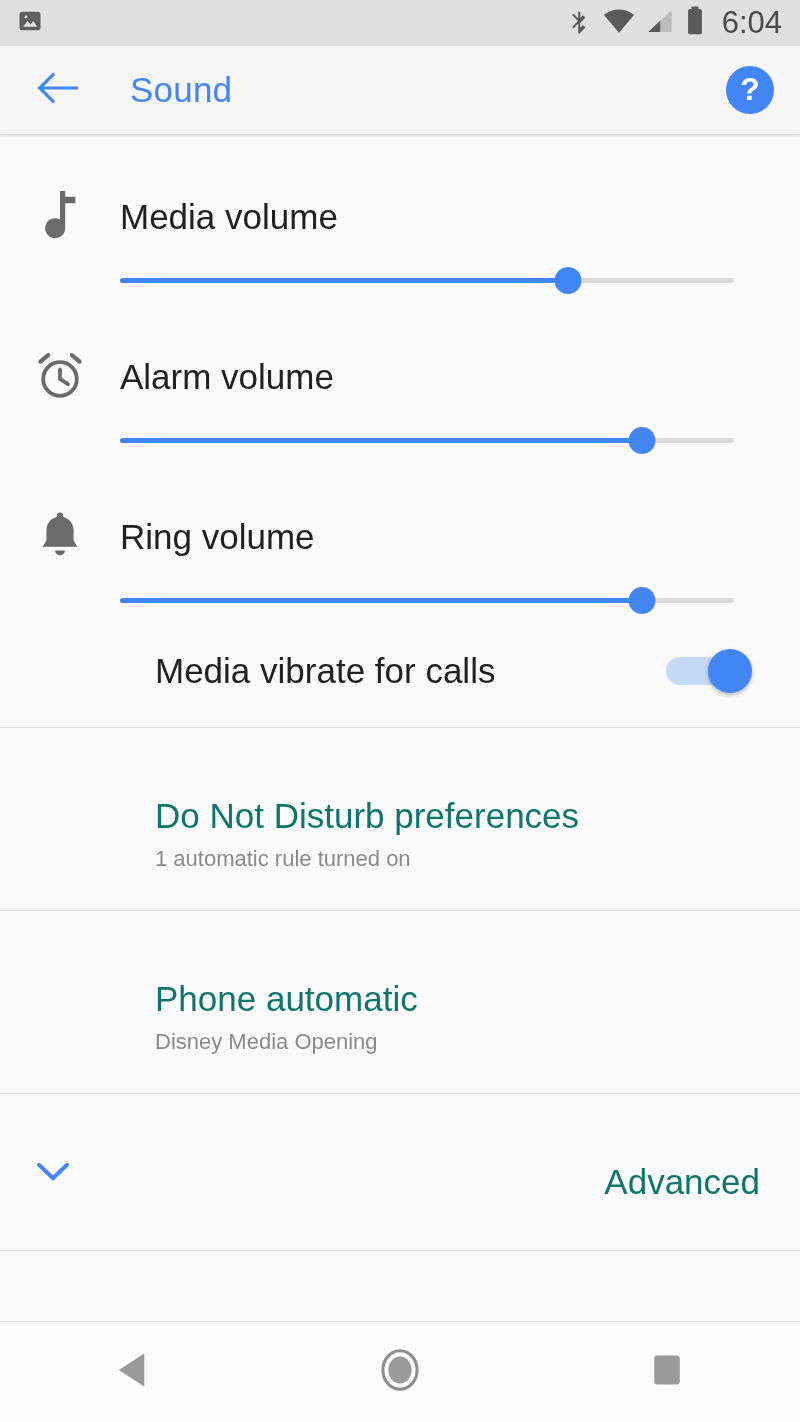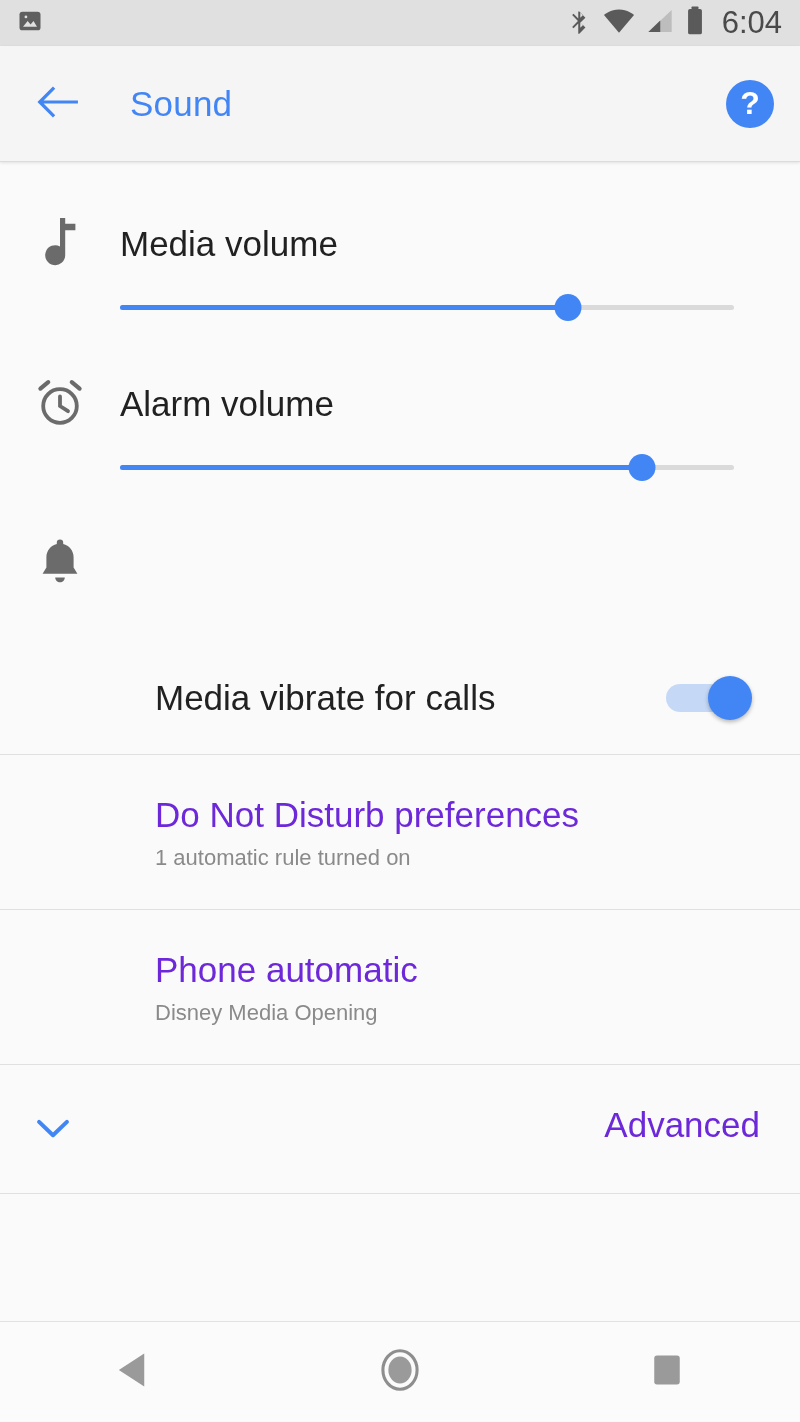--- a/index.html
+++ b/index.html
@@ -30,21 +30,21 @@
   .sb-left { display: flex; align-items: center; gap: 10px; }
   .sb-right { margin-left: auto; display: flex; align-items: center; gap: 11px; }
   .sb-time {
     font-size: 31px; color: #4a4a4a; letter-spacing: 0px;
     margin-left: 6px; font-weight: 400;
   }
   .sb-icon { display: block; }
 
   
   .toolbar {
-    height: 116px;
+    height: 89px;
     background: #f5f5f5;
     display: flex; align-items: center;
     padding: 0 26px 0 30px;
     box-sizing: border-box;
     flex: 0 0 auto;
     border-bottom: 1px solid #dcdcdc;
     box-shadow: 0 1px 3px rgba(0,0,0,0.10);
     position: relative; z-index: 5;
   }
   .back-btn {
@@ -158,22 +158,22 @@
   .pref-row {
     padding: 40px 40px 38px 155px;
     box-sizing: border-box;
     cursor: pointer;
   }
   .pref-row.with-chevron {
     position: relative;
     text-align: right;
   }
   .pref-title {
-    font-size: 35px; color: #6d28d9; font-weight: 400;
-    margin-bottom: 10px; letter-spacing: 0px;
+    font-size: 35px; color: #0f766e; font-weight: 400;
+    margin-bottom: 10px; letter-spacing: 0px; margin-top: 28px;
   }
   .pref-sub {
     font-size: 22px; color: #8a8a8a; font-weight: 400;
     letter-spacing: 0px;
     white-space: nowrap; overflow: hidden;
   }
   .chevron {
     position: absolute;
     left: 33px; top: 50%;
     transform: translateY(-50%);
@@ -289,20 +289,28 @@
       </div>
     </div>
 
     <div class="volume-row">
       <div class="row-icon">
         <svg width="44" height="50" viewBox="0 0 22 25">
           <path d="M11 1.2a1.6 1.6 0 0 1 1.6 1.6v.7c3 .7 5.2 3.4 5.2 6.6v5.1l1.9 3.2H2.3l1.9-3.2v-5.1c0-3.2 2.2-5.9 5.2-6.6v-.7A1.6 1.6 0 0 1 11 1.2z" fill="#6b6b6b"></path>
           <path d="M8.6 20.2h4.8c0 1.3-1.1 2.4-2.4 2.4s-2.4-1.1-2.4-2.4z" fill="#6b6b6b"></path>
         </svg>
       </div>
+      <div class="vol-body">
+        <div class="vol-label">Ring volume</div>
+        <div class="slider">
+          <div class="slider-track"></div>
+          <div class="slider-fill" style="width:85%"></div>
+          <div class="slider-thumb" style="left:85%"></div>
+        </div>
+      </div>
     </div>
 
     <div class="toggle-row">
       <div class="toggle-label">Media vibrate for calls</div>
       <div class="switch">
         <div class="switch-track"></div>
         <div class="switch-thumb"></div>
       </div>
     </div>
 

